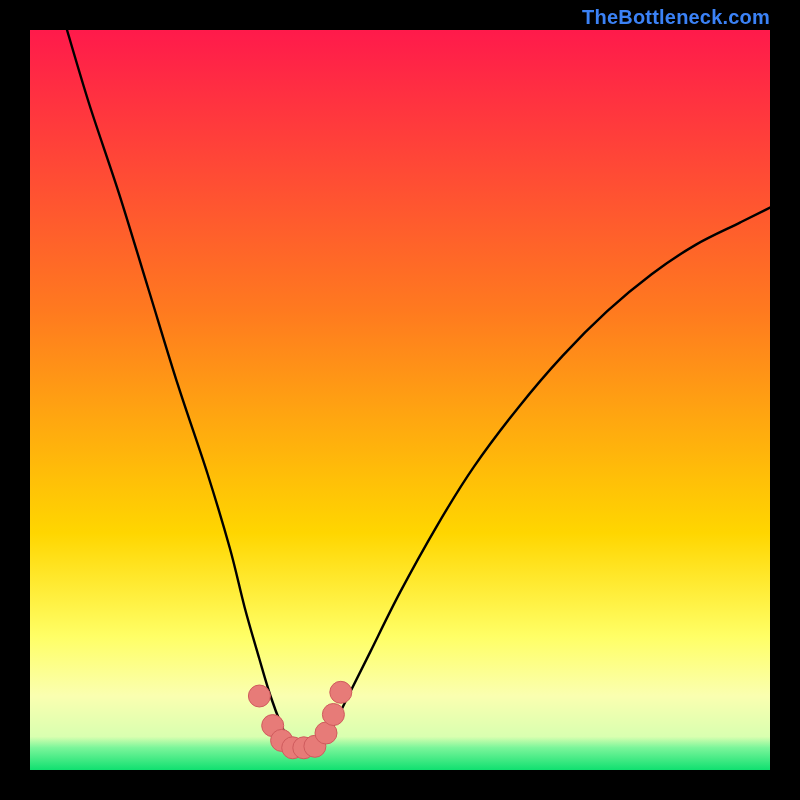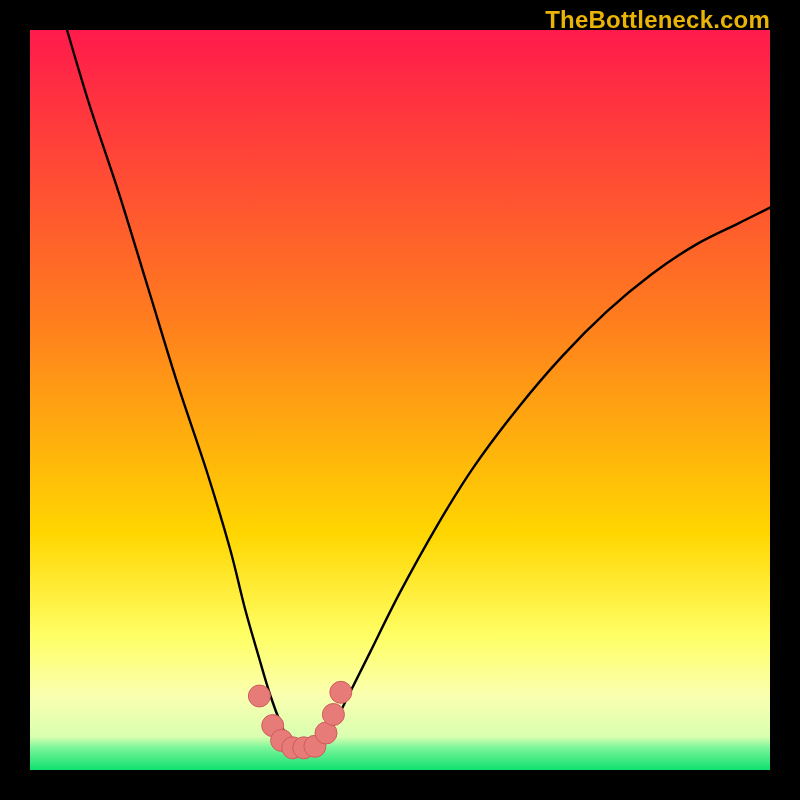--- a/index.html
+++ b/index.html
@@ -28,23 +28,23 @@
     overflow: hidden;
   }
   .gradient {
     position: absolute;
     inset: 0;
   }
   .watermark {
     position: absolute;
     top: 6px;
     right: 30px;
-    font-size: 24px;
+    font-size: 20px;
     font-weight: 600;
-    color: #eab308;
+    color: #3b82f6;
     letter-spacing: 0.2px;
   }
   svg {
     position: absolute;
     inset: 0;
   }
 </style>
 </head>
 <body>
 

